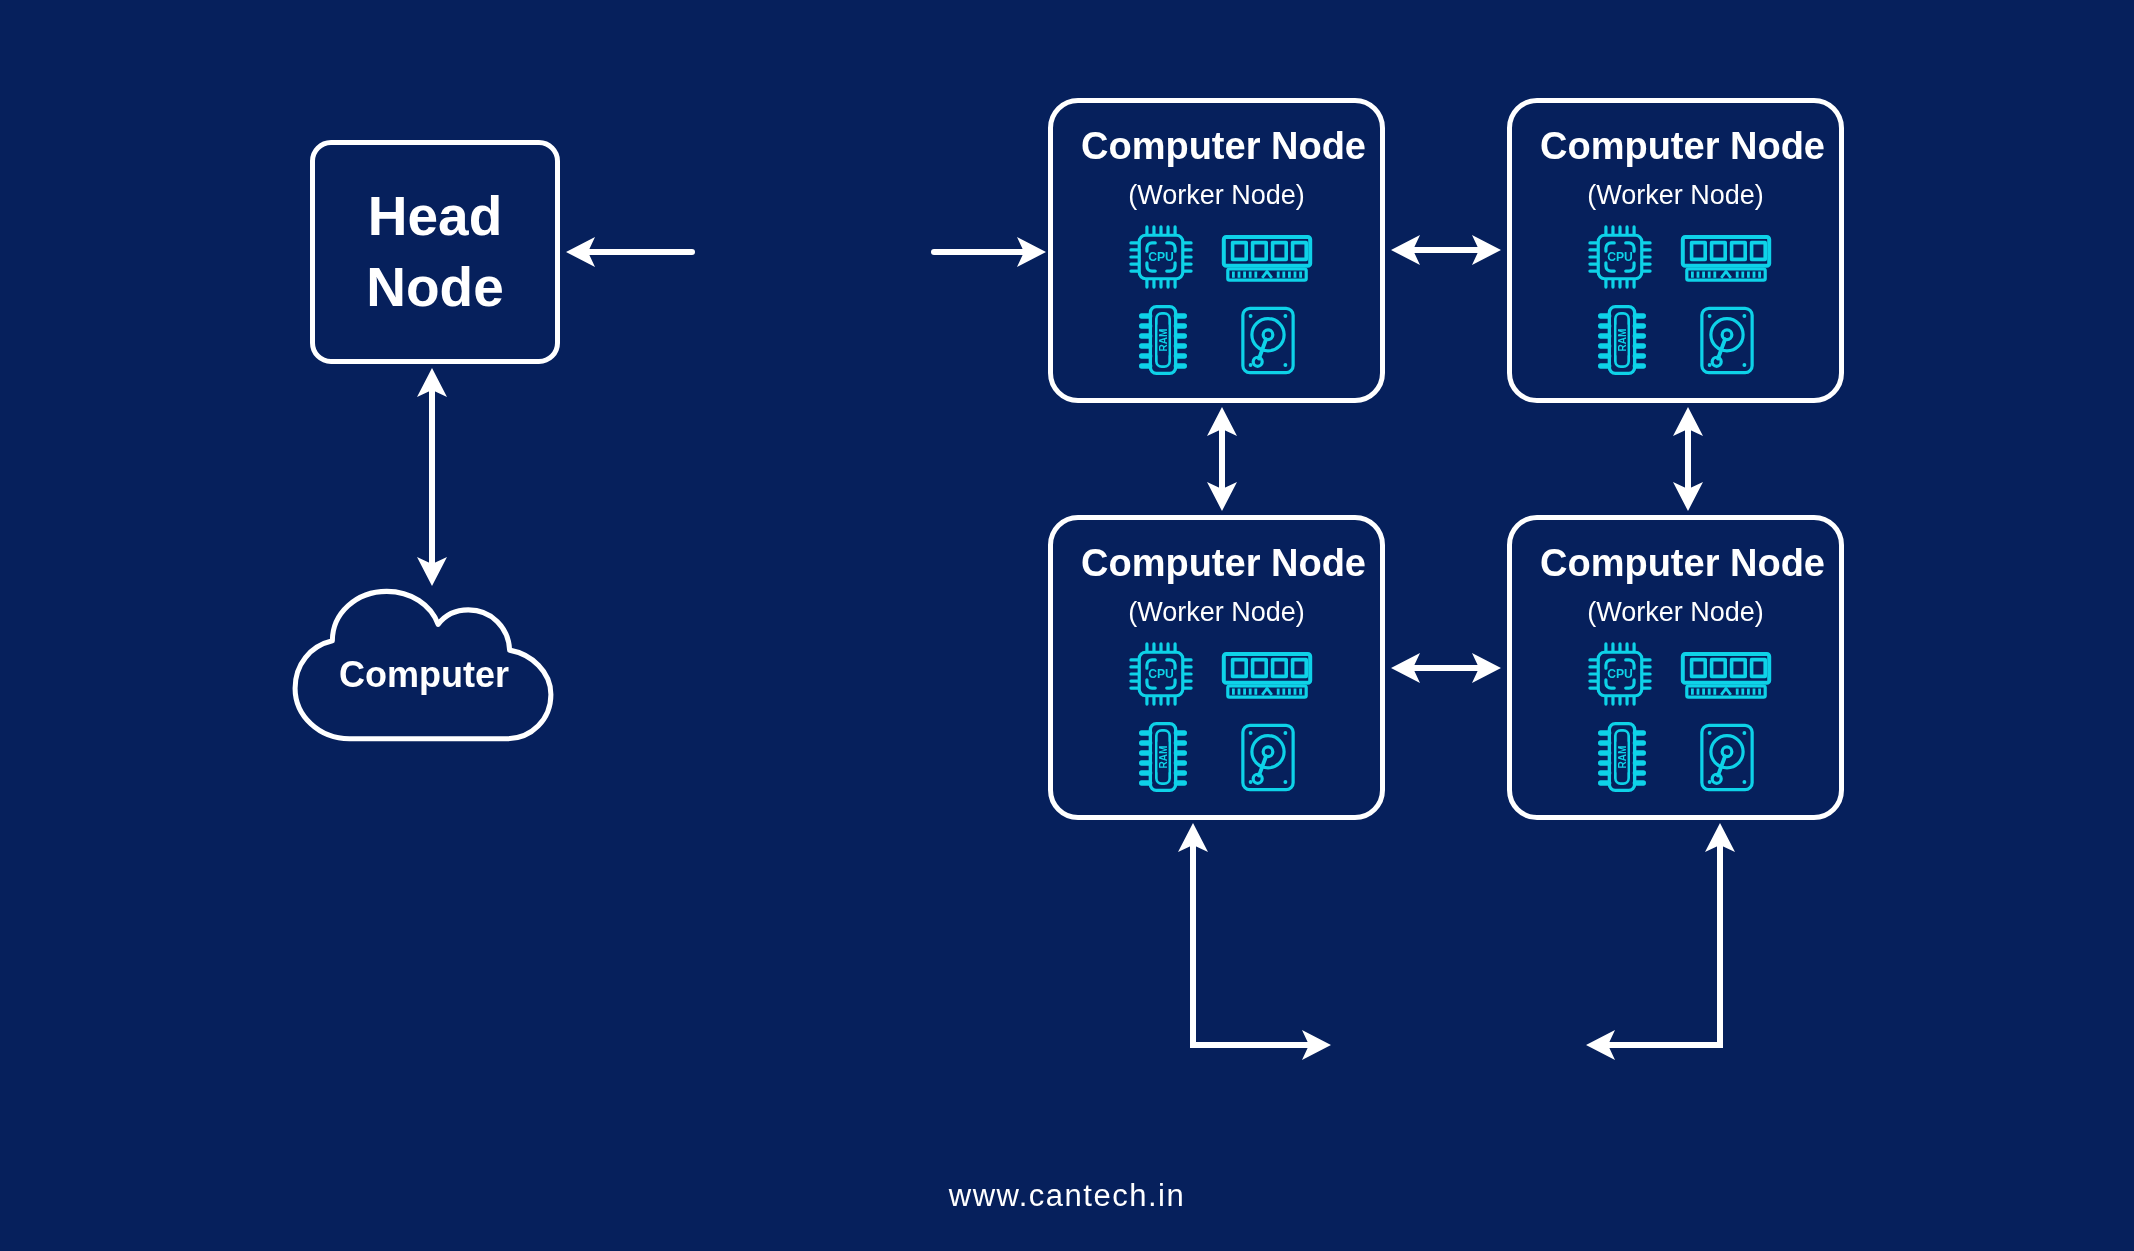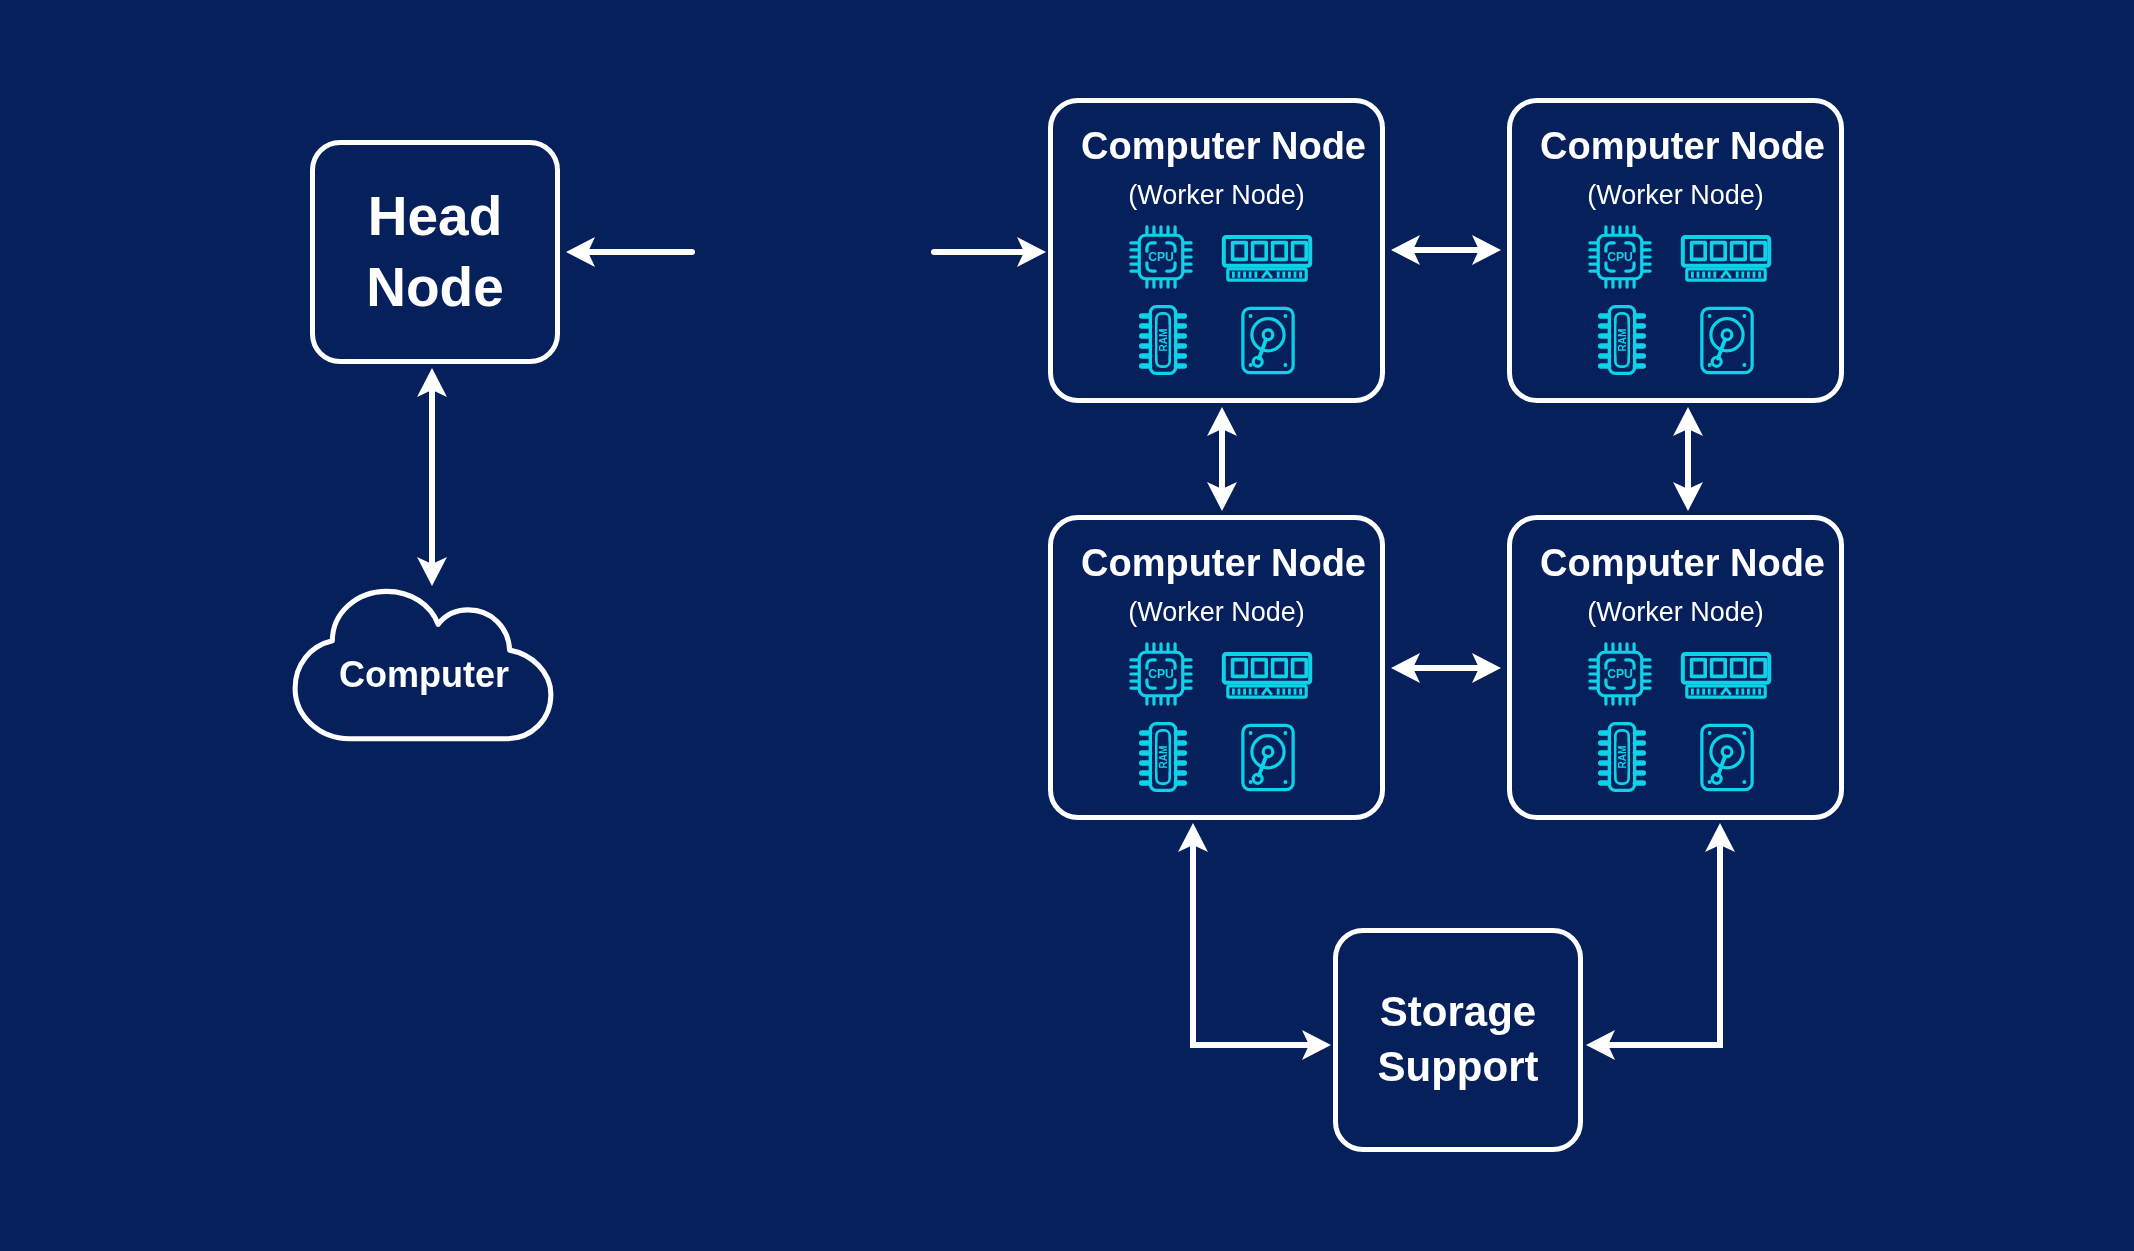--- a/index.html
+++ b/index.html
@@ -15,21 +15,21 @@
   svg.connectors{position:absolute;left:0;top:0;width:2134px;height:1251px;}
   .connectors line,.connectors polyline{stroke:var(--fg);stroke-width:6;fill:none;stroke-linecap:round;}
   .connectors polygon{fill:var(--fg);}
   .box{
     position:absolute;border:5px solid var(--fg);border-radius:30px;
     box-sizing:border-box;background:var(--bg);
   }
   .head{
     left:310px;top:140px;width:250px;height:224px;
     display:flex;align-items:center;justify-content:center;
-    font-size:55px;font-weight:700;line-height:1.3;text-align:center;white-space:pre-line;
+    font-size:55px;font-weight:700;line-height:1.3;text-align:center;white-space:pre-line;border-radius:21px;
   }
   .storage{
     left:1333px;top:928px;width:250px;height:224px;
     display:flex;align-items:center;justify-content:center;
     font-size:42px;font-weight:700;line-height:1.3;text-align:center;white-space:pre-line;
   }
   .node{left:0;top:0;width:337px;height:305px;}
   .node-title{margin-top:22px;text-align:center;font-size:38px;font-weight:700;padding-left:14px;}
   .node-sub{margin-top:12px;text-align:center;font-size:27px;font-weight:400;}
   .ic{position:absolute;color:var(--cyan);}
@@ -232,18 +232,15 @@
         <svg class="ic ic-ram" viewBox="0 0 90 110">
           <use href="#sym-ram"></use>
           <text class="ram-t" x="45" y="61" transform="rotate(-90 45 55)">RAM</text>
         </svg>
         <svg class="ic ic-hdd" viewBox="0 0 90 110">
           <use href="#sym-hdd"></use>
         </svg>
       </div>
     </div>
 
-  <div class="box storage">
-    <span>Storage
-Support</span>
-  </div>
-
+
+  <div class="footer">www.cantech.in</div>
 </div>
 
 </body></html>

